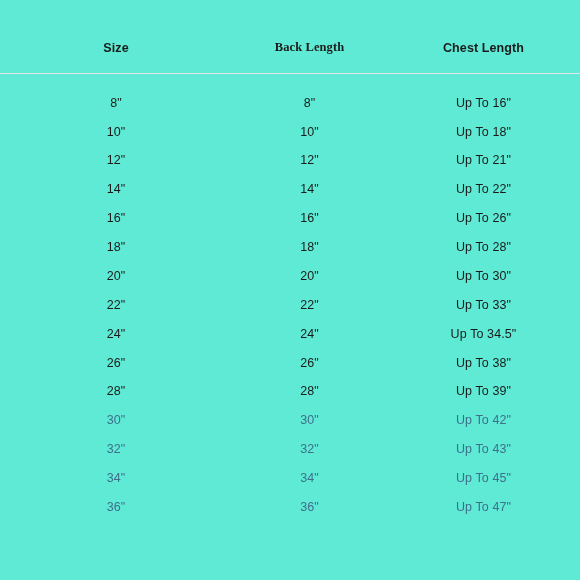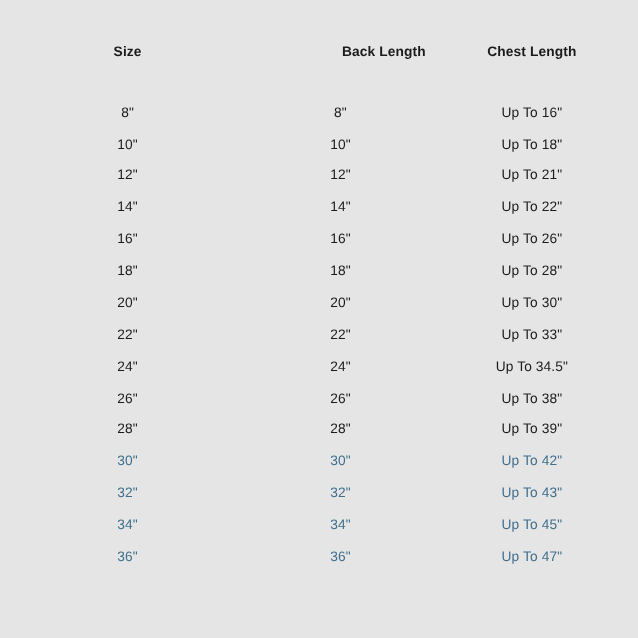--- a/index.html
+++ b/index.html
@@ -9,21 +9,21 @@
     width: 580px;
     height: 580px;
     background: #ffffff;
     font-family: "Liberation Sans", sans-serif;
     -webkit-font-smoothing: antialiased;
   }
 
   #size-chart {
     width: 580px;
     height: 580px;
-    background: #e5e5e5;
+    background: #5eead4;
     position: relative;
     overflow: hidden;
   }
 
   table.chart {
     width: 580px;
     border-collapse: collapse;
     table-layout: fixed;
     margin-top: 40px;
   }
@@ -38,21 +38,21 @@
     color: #1b1b1b;
     letter-spacing: 0.1px;
     padding: 0 0 18px 0;
     text-align: center;
     vertical-align: bottom;
     border-bottom: 1px solid #e4e5e9;
   }
 
   
   thead th.h-size  { text-align: center; padding-left: 0; }
-  thead th.h-back  { text-align: right; }
+  thead th.h-back  { text-align: center; font-family: Liberation Serif, serif; }
   thead th.h-chest { text-align: center; }
 
   tbody tr.spacer td { height: 15px; padding: 0; border: 0; }
 
   tbody td {
     font-size: 12.5px;
     color: #1b1b1b;
     text-align: center;
     padding: 8.2px 0;
     letter-spacing: 0.1px;

